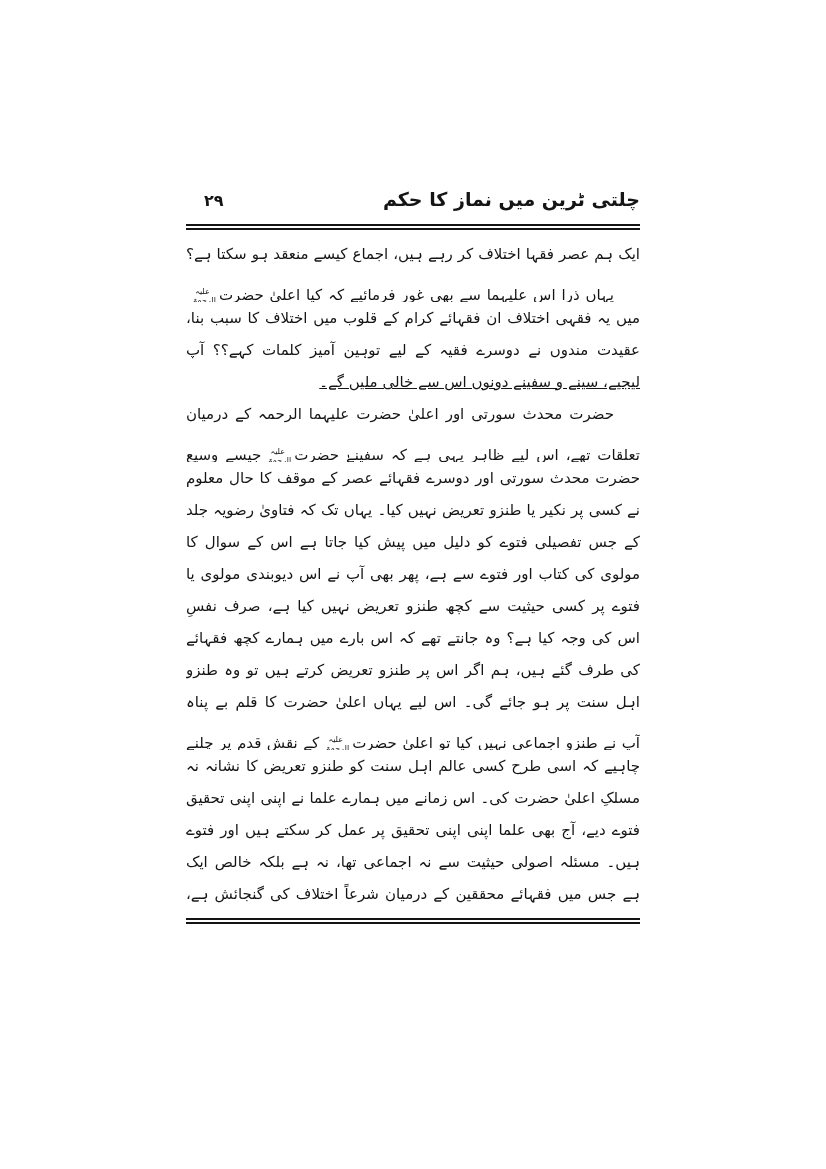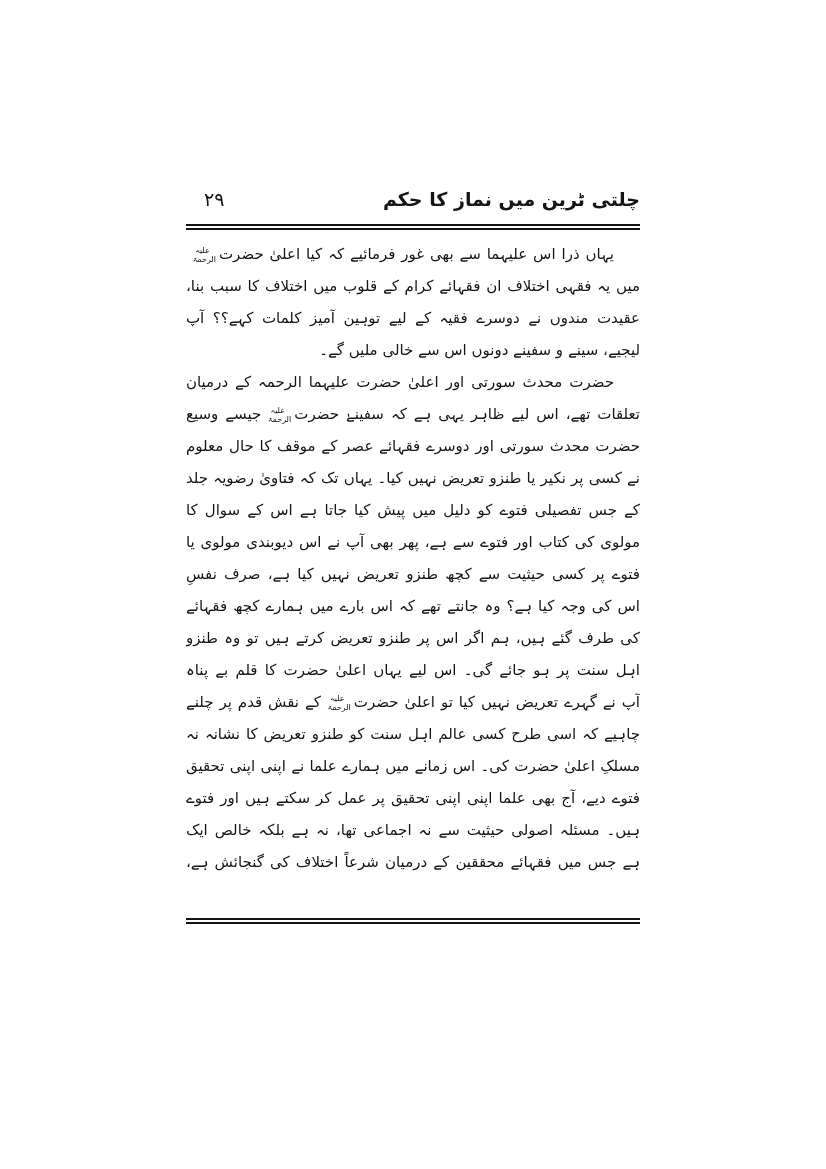--- a/index.html
+++ b/index.html
@@ -10,78 +10,79 @@
     font-family:"DejaVu Sans",sans-serif;
     color:#151515;
     overflow:hidden;
     margin:0 auto;
   }
   .header{
     position:absolute;top:188px;left:186px;width:454px;
     display:flex;justify-content:space-between;align-items:flex-end;
     direction:ltr;
   }
-  .pagenum{font-size:19px;font-weight:normal;padding-left:18px;}
+  .pagenum{font-size:16px;font-weight:bold;padding-left:18px;}
   .title{font-size:19px;font-weight:bold;direction:rtl;}
   .rule{position:absolute;left:186px;width:454px;}
   .rule-top{top:224px;}
   .rule-bottom{top:918px;}
   .rule .r1{height:2px;background:#141414;margin-bottom:2px;}
   .rule .r2{height:2px;background:#141414;}
   .body{
     position:absolute;top:238px;left:186px;width:454px;
     direction:rtl;
     font-size:15px;
   }
   .line{
     height:32px;line-height:32px;
     text-align:justify;
     overflow:hidden;
   }
   .line.full{text-align-last:justify;}
-  .line.last{text-align:right;text-align-last:right;}
+  .line.last{text-align:right;text-align-last:right;text-decoration:underline;}
   .line.indent{padding-right:26px;}
   .hon{
     display:inline-block;width:27px;
     font-size:8px;line-height:1.15;
     text-align:center;vertical-align:-3px;
-    margin:8px 3px;white-space:normal;
+    margin:17px 3px;white-space:normal;
   }
 </style>
 </head>
 <body>
 
 <div class="page">
 
   <div class="header">
     <div class="pagenum">۲۹</div>
     <div class="title">چلتی ٹرین میں نماز کا حکم</div>
   </div>
 
   <div class="rule rule-top">
     <div class="r1"></div>
     <div class="r2"></div>
   </div>
 
   <div class="body">
+    <div class="line full"><span>ایک ہم عصر فقہا اختلاف کر رہے ہیں، اجماع کیسے منعقد ہو سکتا ہے؟</span></div>
     <div class="line full indent"><span>یہاں ذرا اس علیہما سے بھی غور فرمائیے کہ کیا اعلیٰ حضرت</span><span class="hon">علیہ الرحمۃ</span></div>
     <div class="line full"><span>میں یہ فقہی اختلاف ان فقہائے کرام کے قلوب میں اختلاف کا سبب بنا، ان کے</span></div>
     <div class="line full"><span>عقیدت مندوں نے دوسرے فقیہ کے لیے توہین آمیز کلمات کہے؟؟ آپ تحقیق کر</span></div>
     <div class="line last"><span>لیجیے، سینے و سفینے دونوں اس سے خالی ملیں گے۔</span></div>
     <div class="line full indent"><span>حضرت محدث سورتی اور اعلیٰ حضرت علیہما الرحمہ کے درمیان بڑے گہرے</span></div>
     <div class="line full"><span>تعلقات تھے، اس لیے ظاہر یہی ہے کہ سفینےٰ حضرت</span><span class="hon">علیہ الرحمۃ</span><span>جیسے وسیع الاطلاع فقیہ کو</span></div>
     <div class="line full"><span>حضرت محدث سورتی اور دوسرے فقہائے عصر کے موقف کا حال معلوم تھا، پھر بھی آپ</span></div>
     <div class="line full"><span>نے کسی پر نکیر یا طنزو تعریض نہیں کیا۔ یہاں تک کہ فتاویٰ رضویہ جلد سوم، ص: ۴۴، ۴۵</span></div>
     <div class="line full"><span>کے جس تفصیلی فتوے کو دلیل میں پیش کیا جاتا ہے اس کے سوال کا تعلق ایک دیوبندی</span></div>
     <div class="line full"><span>مولوی کی کتاب اور فتوے سے ہے، پھر بھی آپ نے اس دیوبندی مولوی یا اس کے</span></div>
     <div class="line full"><span>فتوے پر کسی حیثیت سے کچھ طنزو تعریض نہیں کیا ہے، صرف نفسِ مسئلہ بیان کر دیا ہے۔</span></div>
     <div class="line full"><span>اس کی وجہ کیا ہے؟ وہ جانتے تھے کہ اس بارے میں ہمارے کچھ فقہائے اہل سنت جواز</span></div>
     <div class="line full"><span>کی طرف گئے ہیں، ہم اگر اس پر طنزو تعریض کرتے ہیں تو وہ طنزو تعریض ہمارے فقہائے</span></div>
     <div class="line full"><span>اہل سنت پر ہو جائے گی۔ اس لیے یہاں اعلیٰ حضرت کا قلم بے پناہ محتاط رہا ہے، اور</span></div>
-    <div class="line full"><span>آپ نے گہرے تعریض نہیں کیا تو اعلیٰ حضرت</span><span class="hon">علیہ الرحمۃ</span><span>کے نقش قدم پر چلنے والوں کو بھی</span></div>
+    <div class="line full"><span>آپ نے طنزو اجماعی نہیں کیا تو اعلیٰ حضرت</span><span class="hon">علیہ الرحمۃ</span><span>کے نقش قدم پر چلنے والوں کو بھی</span></div>
     <div class="line full"><span>چاہیے کہ اسی طرح کسی عالم اہل سنت کو طنزو تعریض کا نشانہ نہ بنائیں، یہی سچی پیروی ہے</span></div>
     <div class="line full"><span>مسلکِ اعلیٰ حضرت کی۔ اس زمانے میں ہمارے علما نے اپنی اپنی تحقیق پر عمل کیا اور</span></div>
     <div class="line full"><span>فتوے دیے، آج بھی علما اپنی اپنی تحقیق پر عمل کر سکتے ہیں اور فتوے بھی جاری کر سکتے</span></div>
     <div class="line full"><span>ہیں۔ مسئلہ اصولی حیثیت سے نہ اجماعی تھا، نہ ہے بلکہ خالص ایک نوپید فرعی فقہی مسئلہ</span></div>
     <div class="line full"><span>ہے جس میں فقہائے محققین کے درمیان شرعاً اختلاف کی گنجائش ہے، اور ایسے مسائل</span></div>
   </div>
 
   <div class="rule rule-bottom">
     <div class="r1"></div>
     <div class="r2"></div>

